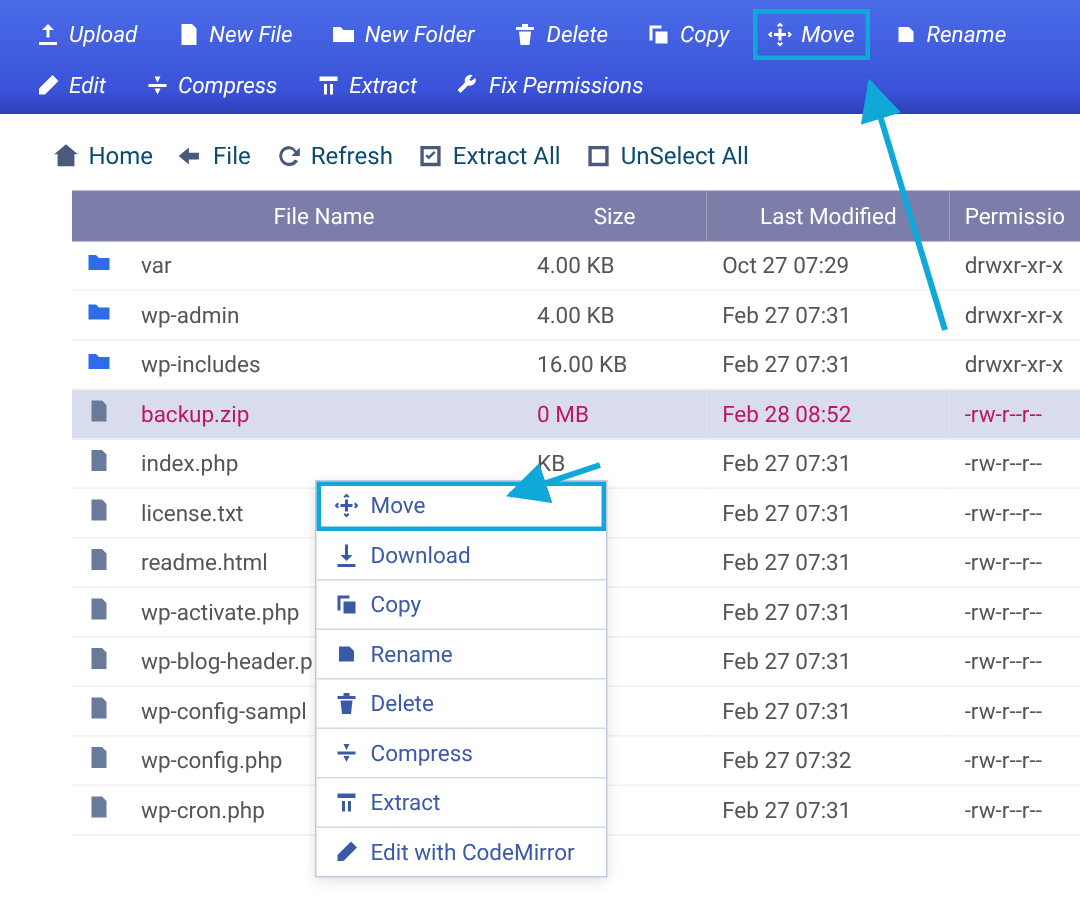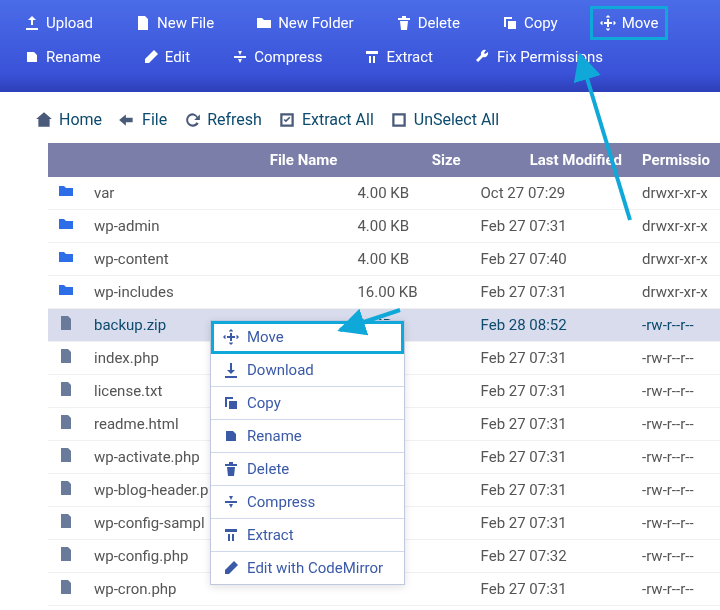--- a/index.html
+++ b/index.html
@@ -1,24 +1,25 @@
 <!DOCTYPE html>
 <html><head>
 <meta charset="utf-8">
 <style>
 * { margin: 0; padding: 0; box-sizing: border-box; font-family: -apple-system, BlinkMacSystemFont, "Segoe UI", Roboto, Arial, sans-serif; }
 body { background: #fff; width: 720px; height: 610px; overflow: hidden; position: relative; }
 
 .toolbar {
   background: linear-gradient(to bottom, #4a6ce8, #3a52d8 80%, #2d3fb8);
-  padding: 8px 16px 20px;
+  padding: 8px 16px 4px;
   color: #fff;
   display: flex;
   flex-wrap: wrap;
-  gap: 4px 26px;
+  gap: 4px 10px;
+  font-style: italic;
 }
 .tb-btn {
   display: inline-flex;
   align-items: center;
   gap: 6px;
   color: #fff;
   font-size: 15px;
   padding: 6px 8px;
   cursor: pointer;
   white-space: nowrap;
@@ -43,36 +44,36 @@
   font-size: 16px;
   cursor: pointer;
 }
 .sb-icon { width: 18px; height: 18px; color: #4a5a7a; }
 
 .table-wrap { padding: 0 0 0 48px; }
 .file-table { width: 100%; border-collapse: collapse; }
 .file-table thead th {
   background: #7a7ea8;
   color: #fff;
-  text-align: right;
-  font-weight: 700;
+  text-align: center;
+  font-weight: 400;
   font-size: 15px;
   padding: 8px 10px;
 }
 .file-table thead th:first-child { width: 36px; }
 .col-name { width: 280px; }
 .col-size { width: 130px; }
 .col-mod { width: 170px; }
 .file-table tbody td {
   padding: 6px 10px;
   color: #555;
   font-size: 15px;
   border-bottom: 1px solid #f0f0f0;
 }
-.file-table tbody tr.selected td { background: #d8dcec; color: #0c4a6e; }
+.file-table tbody tr.selected td { background: #d8dcec; color: #be185d; }
 .row-icon-cell { text-align: center; width: 36px; }
 .row-icon-cell svg { width: 16px; height: 16px; }
 .folder-icon { color: #2d6de8; }
 .file-icon { color: #6a7a9a; }
 
 .context-menu {
   position: absolute;
   left: 210px;
   top: 320px;
   width: 195px;
@@ -316,29 +317,20 @@
             </svg></td>
           <td>wp-admin</td>
           <td>4.00 KB</td>
           <td>Feb 27 07:31</td>
           <td>drwxr-xr-x</td>
         </tr>
         <tr>
           <td class="row-icon-cell"><svg class="folder-icon">
               <use href="#i-folder"></use>
             </svg></td>
-          <td>wp-content</td>
-          <td>4.00 KB</td>
-          <td>Feb 27 07:40</td>
-          <td>drwxr-xr-x</td>
-        </tr>
-        <tr>
-          <td class="row-icon-cell"><svg class="folder-icon">
-              <use href="#i-folder"></use>
-            </svg></td>
           <td>wp-includes</td>
           <td>16.00 KB</td>
           <td>Feb 27 07:31</td>
           <td>drwxr-xr-x</td>
         </tr>
         <tr class="selected">
           <td class="row-icon-cell"><svg class="file-icon">
               <use href="#i-file"></use>
             </svg></td>
           <td>backup.zip</td>

